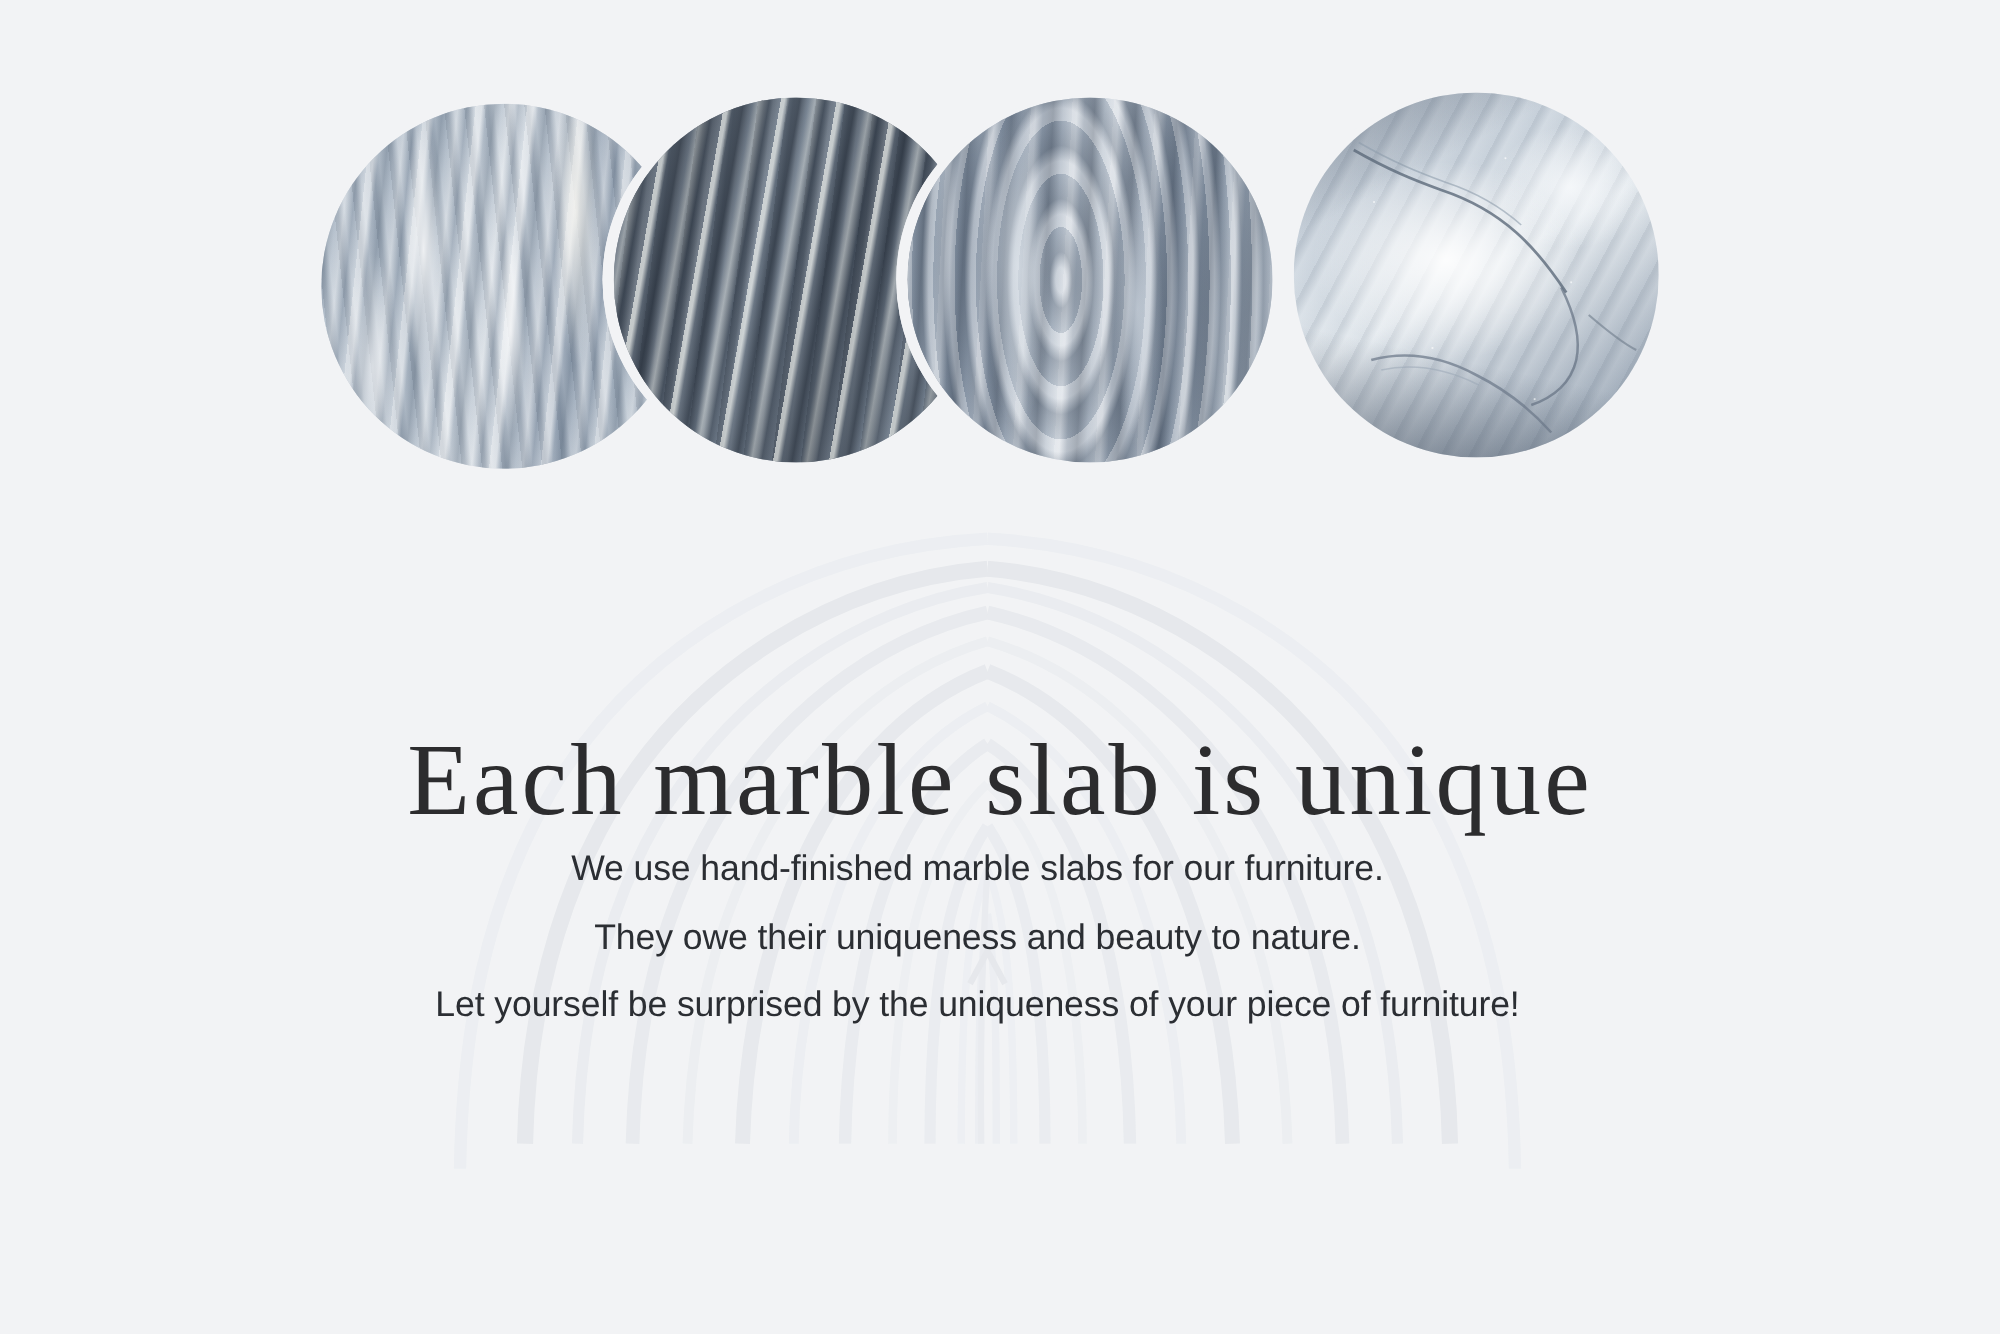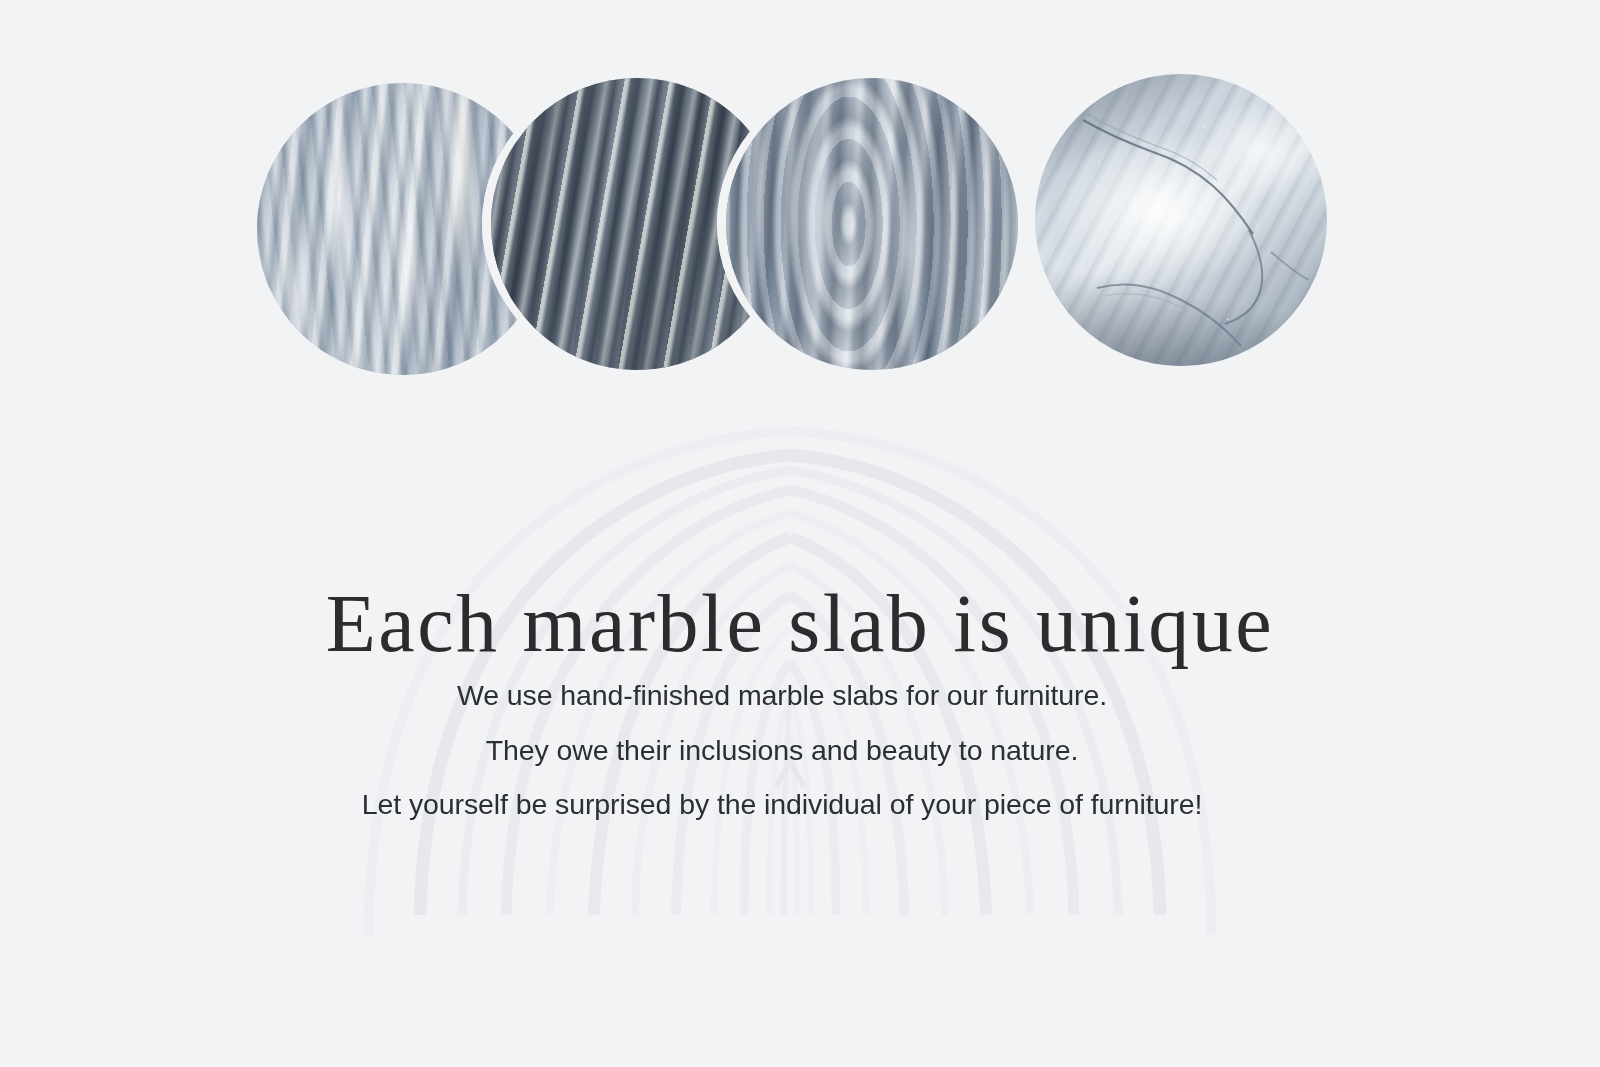--- a/index.html
+++ b/index.html
@@ -182,19 +182,19 @@
     </div>
 
   </div>
 
   <div class="copy">
 
     <h1 class="headline">Each marble slab is unique</h1>
 
     <div class="body">
       <span class="ln">We use hand-finished marble slabs for our furniture.</span>
-      <span class="ln">They owe their inclusions and beauty to nature.</span>
-      <span class="ln">Let yourself be surprised by the individual of your piece of furniture!</span>
+      <span class="ln">They owe their uniqueness and beauty to nature.</span>
+      <span class="ln">Let yourself be surprised by the uniqueness of your piece of furniture!</span>
     </div>
 
   </div>
 
 </div>
 
 </body></html>

